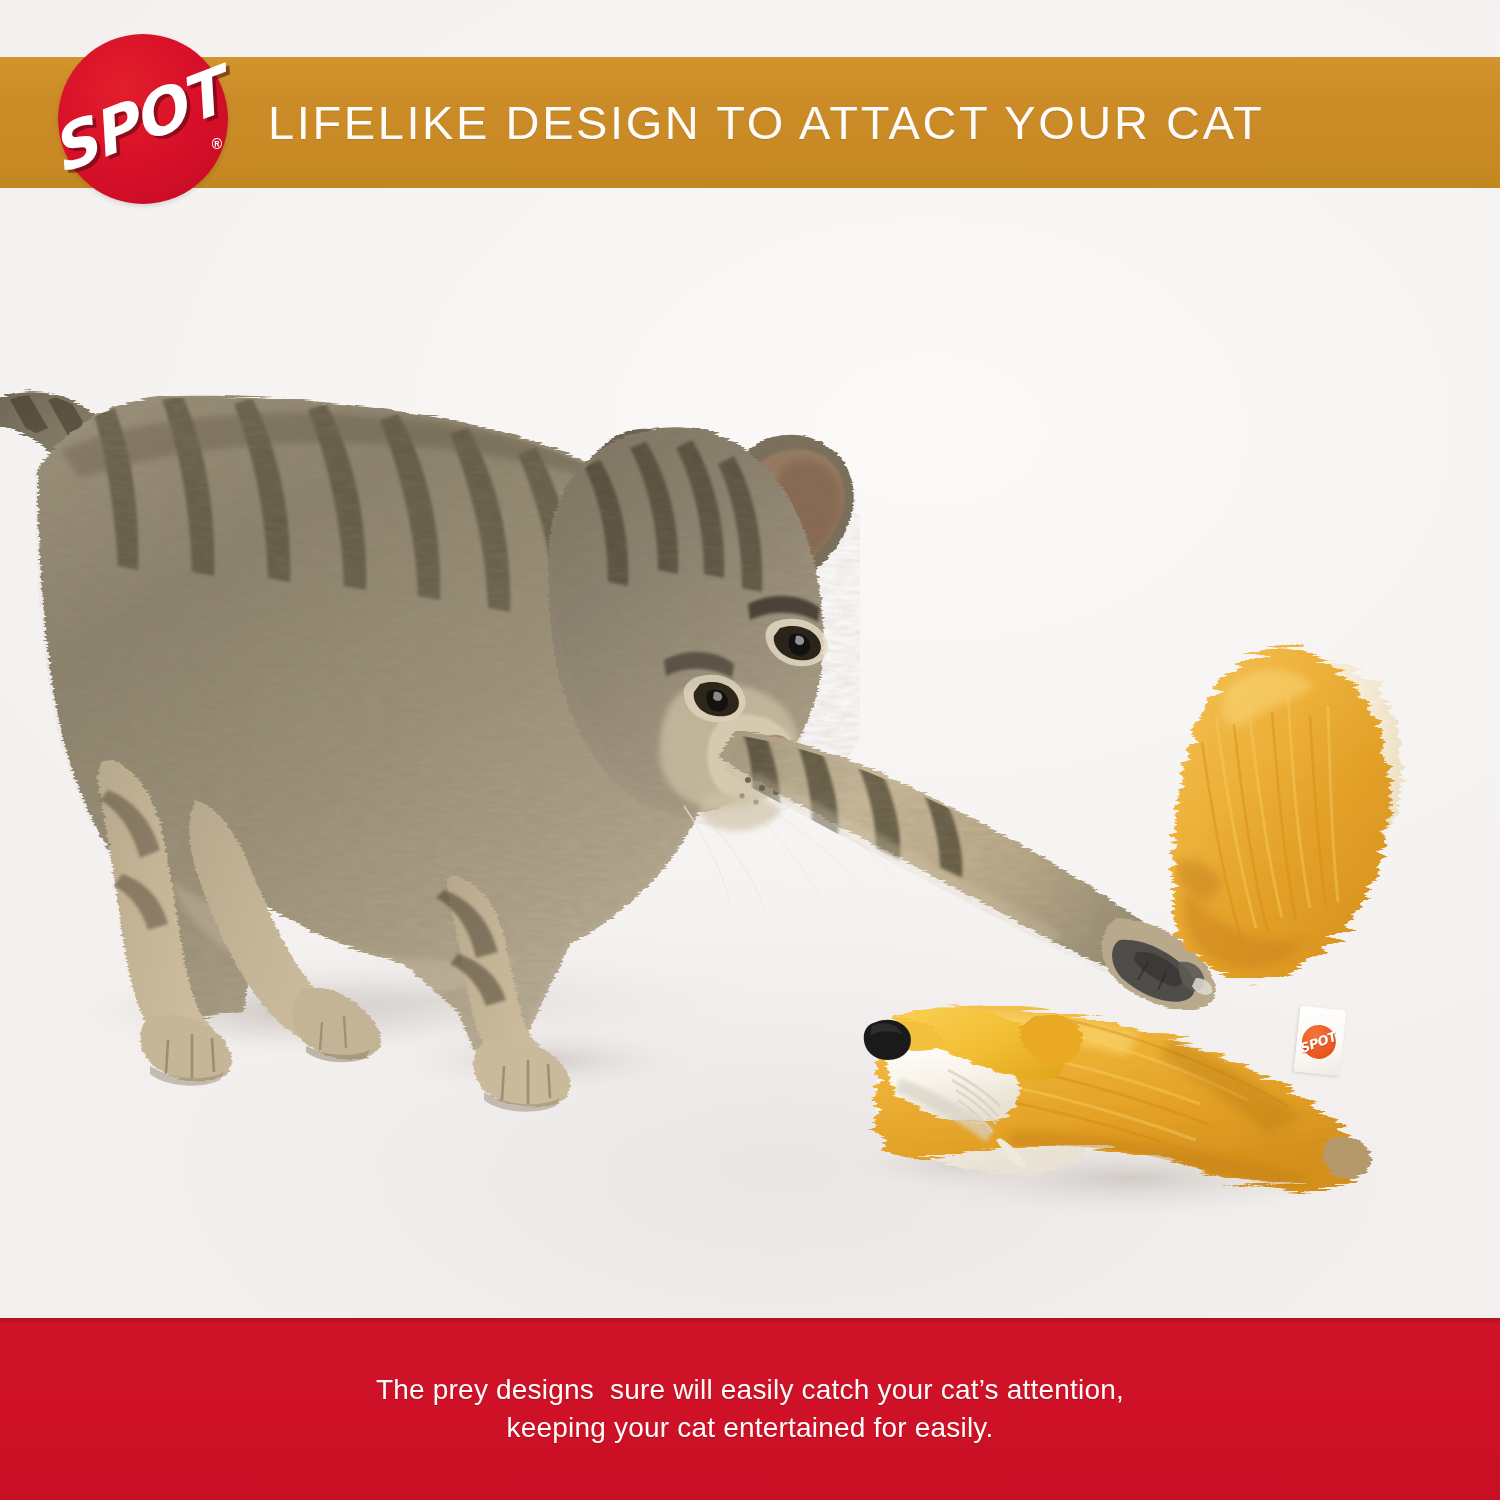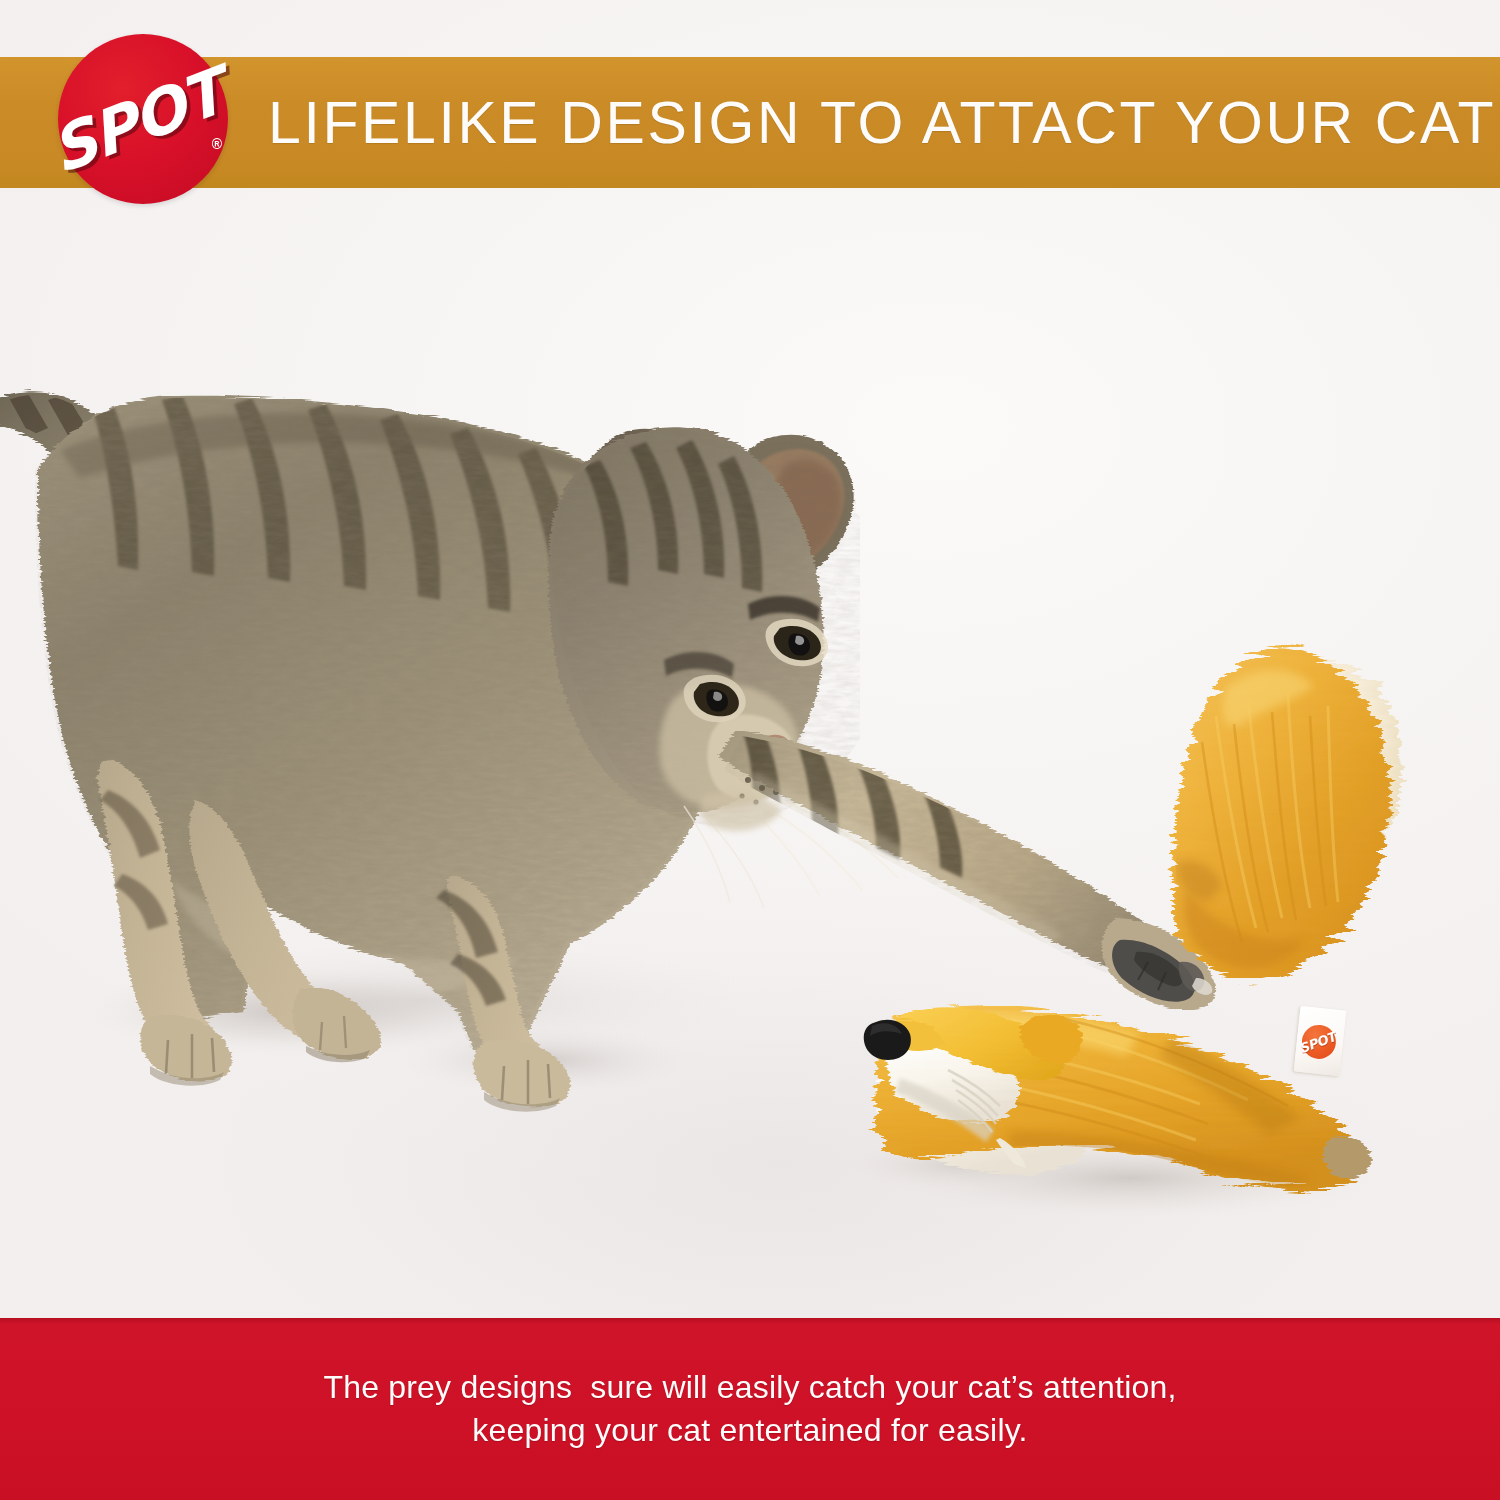--- a/index.html
+++ b/index.html
@@ -25,21 +25,21 @@
   
   .topbar {
     position:absolute; left:0; top:57px; width:1500px; height:131px;
     background:linear-gradient(180deg,#d2942c 0%, #cb8c28 35%, #c98a26 75%, #c2871f 100%);
     z-index:40;
   }
   .topbar-title {
     position:absolute; left:268px; top:0; height:131px;
     display:flex; align-items:center;
     color:#fdfcfa;
-    font-size:59px; font-weight:500; letter-spacing:2.6px;
+    font-size:47px; font-weight:500; letter-spacing:2.6px;
     white-space:nowrap;
     text-shadow:0 1px 1px rgba(110,70,10,.25);
   }
 
   
   .logo {
     position:absolute; left:58px; top:34px;
     width:170px; height:170px; z-index:45;
   }
   .logo-disc {
@@ -67,21 +67,21 @@
   }
 
   
   .botbar {
     position:absolute; left:0; top:1318px; width:1500px; height:182px;
     background:linear-gradient(180deg,#b50f22 0%, #cf1328 6px, #ce1127 55%, #c80f24 100%);
     z-index:40;
     display:flex; flex-direction:column; align-items:center; justify-content:center;
   }
   .botbar-line {
-    color:#fffdfc; font-size:32px; font-weight:400;
+    color:#fffdfc; font-size:28px; font-weight:400;
     letter-spacing:.2px; line-height:1.34;
     white-space:pre; text-align:left;
     text-shadow:0 1px 1px rgba(90,5,12,.3);
   }
 
   
   .cat { position:absolute; left:0; top:0; width:1500px; height:1500px; z-index:20; }
 
   
   .toy { position:absolute; left:0; top:0; width:1500px; height:1500px; z-index:22; }

